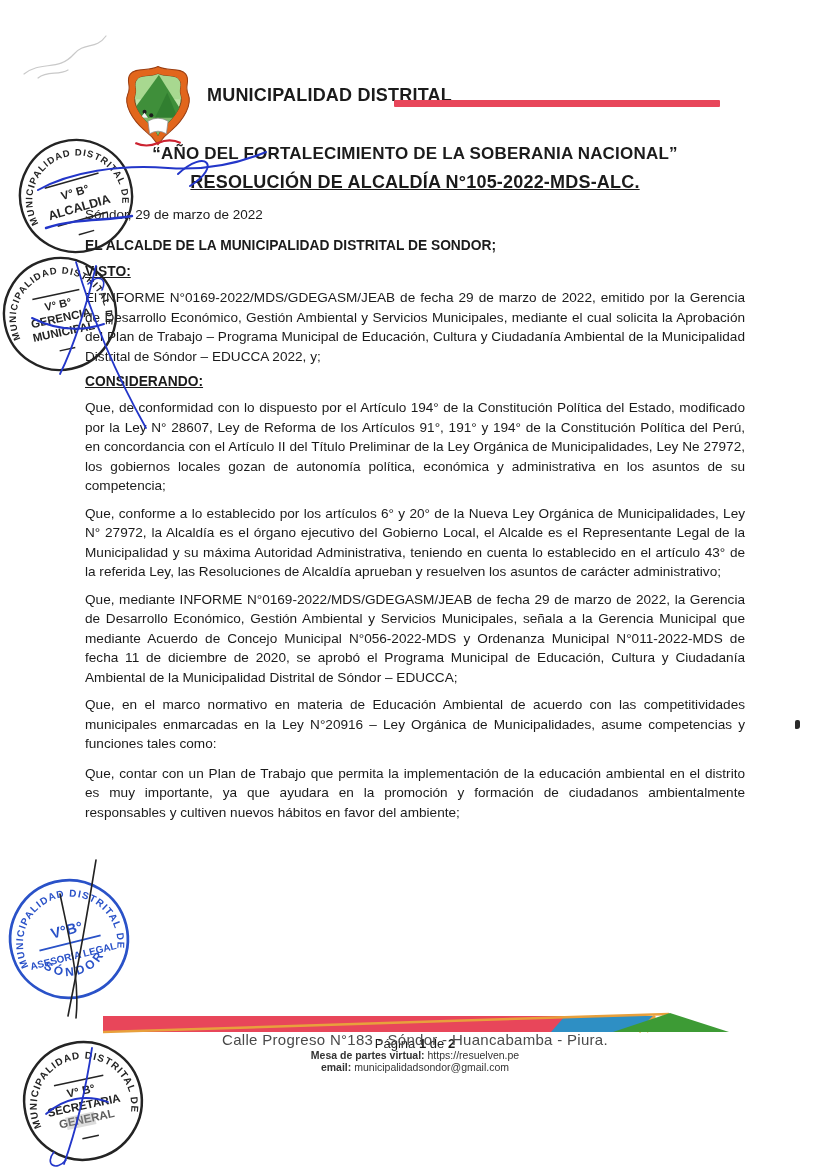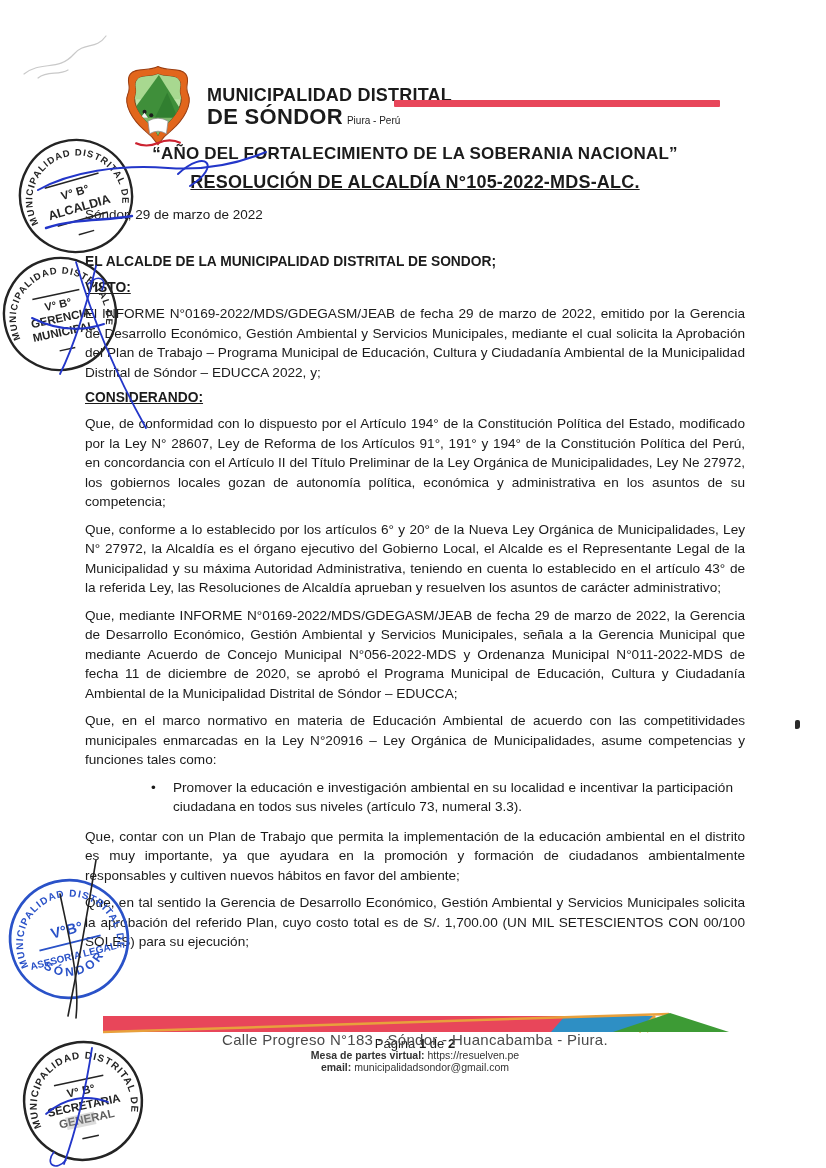--- a/index.html
+++ b/index.html
@@ -12,21 +12,21 @@
   
   #brand{left:207px;top:86px;line-height:1.05;}
   #org1{font-size:18px;font-weight:bold;letter-spacing:.2px;}
   #org2{font-size:22px;font-weight:bold;letter-spacing:.3px;}
   #orgsub{font-size:10px;font-weight:normal;margin-left:4px;}
   #redline{left:394px;top:100px;width:326px;height:7px;background:#e8465a;border-radius:1px;}
   #motto{left:85px;top:144px;width:660px;text-align:center;font-size:17px;font-weight:bold;letter-spacing:.2px;}
   #restitle{left:85px;top:172px;width:660px;text-align:center;font-size:18px;font-weight:bold;text-decoration:underline;letter-spacing:.2px;}
   #dateline{left:85px;top:207px;width:658px;font-size:13.5px;}
   
-  #doc{left:85px;top:238px;width:660px;margin-top:16px;}
+  #doc{left:85px;top:238px;width:660px;}
   #doc p{margin:0 0 8px;font-size:13.6px;line-height:19.5px;text-align:justify;}
   .h-bold{font-size:13.8px;font-weight:bold;margin:0 0 9px;}
   .h-underline{text-decoration:underline;}
   #salutation{margin-bottom:11px;}
   ul.bullets{margin:2px 0 10px 0;padding-left:88px;list-style:none;}
   ul.bullets li{font-size:13.6px;line-height:19.5px;text-align:justify;position:relative;margin-bottom:2px;width:560px;}
   ul.bullets li::before{content:"•";position:absolute;left:-22px;top:0;}
   
   #pagenum{left:85px;top:988px;width:660px;text-align:center;font-size:13px;margin-top:48px;}
   #pagenum b{font-weight:bold;}
@@ -66,44 +66,39 @@
     <circle cx="29" cy="57" r="2.4" fill="#1d1d1d"></circle>
     <circle cx="37" cy="61" r="2.4" fill="#1d1d1d"></circle>
     <path d="M24,64 l5,-6 4,6 z" fill="#f3f3f3"></path>
   </g>
   <path d="M33,68 q12,-7 24,0 l-2,15 q-10,-6 -20,0 z" fill="#ffffff" stroke="#8a8a8a" stroke-width="0.9"></path>
   <path d="M18,94 q13,6 27,0 q14,-6 27,0" stroke="#cc2230" fill="none" stroke-width="2.6"></path>
 </svg>
 
 <div class="abs" id="brand">
   <div id="org1">MUNICIPALIDAD DISTRITAL</div>
-  <div>
-    <span id="org2">DE SÓNDOR</span><span id="orgsub">Piura - Perú</span>
-  </div>
 </div>
 <div class="abs" id="redline"></div>
 
 <div class="abs" id="motto">“AÑO DEL FORTALECIMIENTO DE LA SOBERANIA NACIONAL”</div>
 <div class="abs" id="restitle">RESOLUCIÓN DE ALCALDÍA N°105-2022-MDS-ALC.</div>
 <div class="abs" id="dateline">Sóndor, 29 de marzo de 2022</div>
 
 <div class="abs" id="doc">
   <div class="h-bold" id="salutation">EL ALCALDE DE LA MUNICIPALIDAD DISTRITAL DE SONDOR;</div>
   <div class="h-bold h-underline">VISTO:</div>
   <p>El INFORME N°0169-2022/MDS/GDEGASM/JEAB de fecha 29 de marzo de 2022, emitido por la Gerencia de Desarrollo Económico, Gestión Ambiental y Servicios Municipales, mediante el cual solicita la Aprobación del Plan de Trabajo – Programa Municipal de Educación, Cultura y Ciudadanía Ambiental de la Municipalidad Distrital de Sóndor – EDUCCA  2022, y;</p>
   <div class="h-bold h-underline" style="margin-top:4px">CONSIDERANDO:</div>
   <p>Que, de conformidad con lo dispuesto por el Artículo 194° de la Constitución Política del Estado, modificado por la Ley N° 28607, Ley de Reforma de los Artículos 91°, 191° y 194° de la Constitución Política del Perú, en concordancia con el Artículo II del Título Preliminar de la Ley Orgánica de Municipalidades, Ley Ne 27972, los gobiernos locales gozan de autonomía política, económica y administrativa en los asuntos de su competencia;</p>
   <p>Que, conforme a lo establecido por los artículos 6° y 20° de la Nueva Ley Orgánica de Municipalidades, Ley N° 27972, la Alcaldía es el órgano ejecutivo del Gobierno Local, el Alcalde es el Representante Legal de la Municipalidad y su máxima Autoridad Administrativa, teniendo en cuenta lo establecido en el artículo 43° de la referida Ley, las Resoluciones de Alcaldía aprueban y resuelven los asuntos de carácter administrativo;</p>
   <p>Que, mediante INFORME N°0169-2022/MDS/GDEGASM/JEAB de fecha 29 de marzo de 2022, la Gerencia de Desarrollo Económico, Gestión Ambiental y Servicios Municipales, señala a la Gerencia Municipal que mediante Acuerdo de Concejo Municipal N°056-2022-MDS y Ordenanza Municipal N°011-2022-MDS de fecha 11 de diciembre de 2020, se aprobó el Programa Municipal de Educación, Cultura y Ciudadanía Ambiental de la Municipalidad Distrital de Sóndor – EDUCCA;</p>
   <p>Que, en el marco normativo en materia de Educación Ambiental de acuerdo con las competitividades municipales enmarcadas en la Ley N°20916 – Ley Orgánica de Municipalidades, asume competencias y funciones tales como:</p>
   <ul class="bullets">
-    <li>Promover la educación e investigación ambiental en su localidad e incentivar la participación ciudadana en todos sus niveles (artículo 73, numeral 3.3).</li>
   </ul>
   <p>Que, contar con un Plan de Trabajo que permita la implementación de la educación ambiental en el distrito es muy importante, ya que ayudara en la promoción y formación de ciudadanos ambientalmente responsables y cultiven nuevos hábitos en favor del ambiente;</p>
-  <p>Que, en tal sentido la Gerencia de Desarrollo Económico, Gestión Ambiental y Servicios Municipales solicita la aprobación del referido Plan, cuyo costo total es de S/. 1,700.00 (UN MIL SETESCIENTOS CON 00/100 SOLES) para su ejecución;</p>
 </div>
 
 <div class="abs" id="mark-right"></div>
 
 <div class="abs" id="pagenum">
   <span>Página</span>
   <b>1</b>
   <span>de</span>
   <b>2</b>
 </div>

